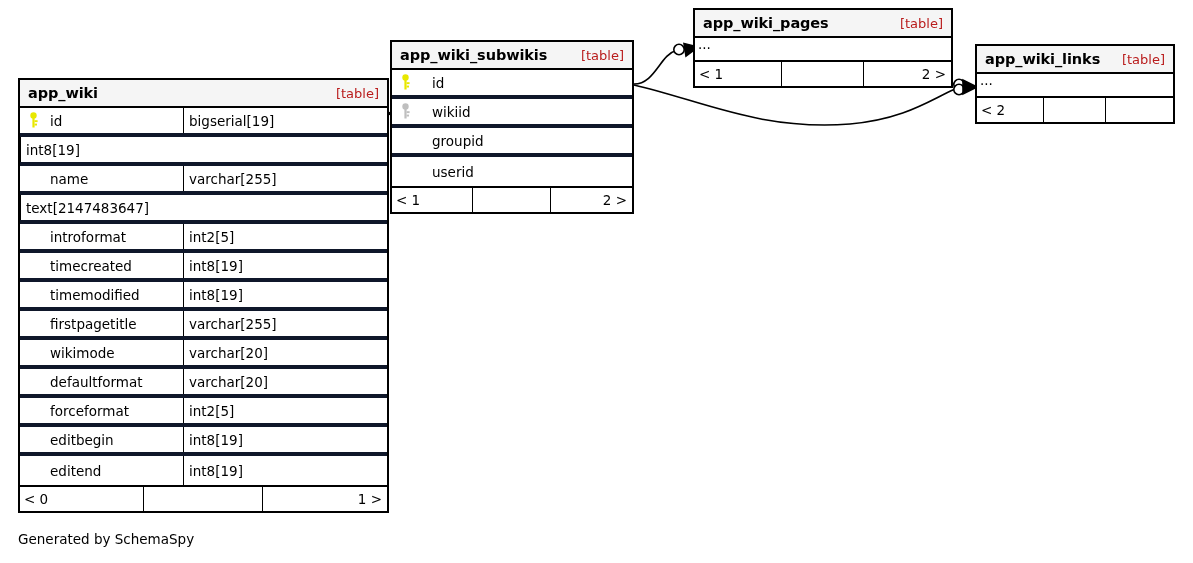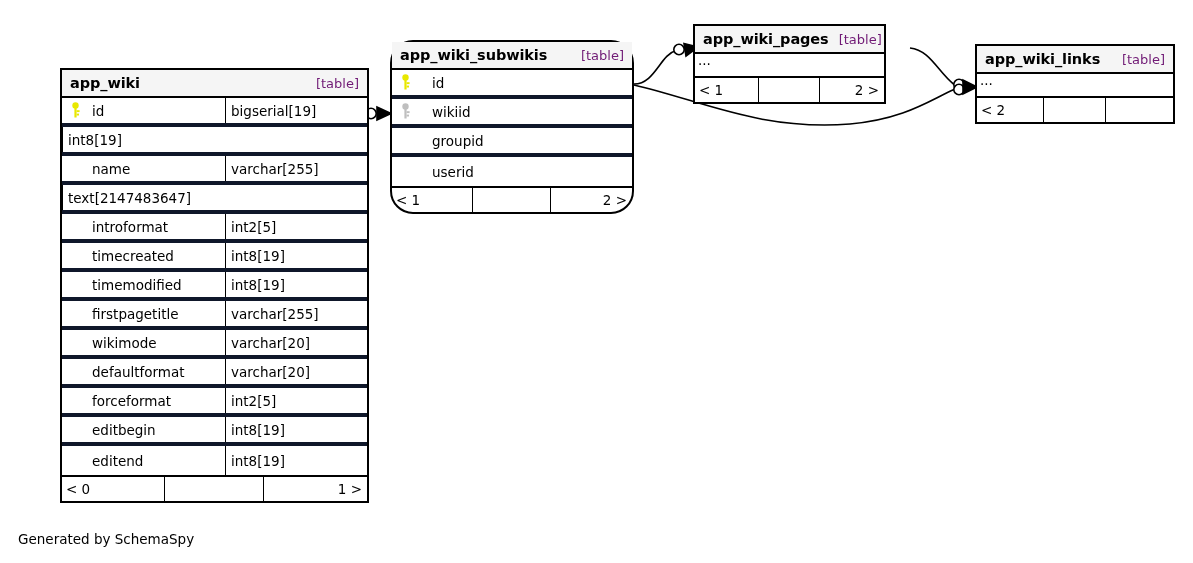--- a/index.html
+++ b/index.html
@@ -46,21 +46,21 @@
     white-space: nowrap;
   }
   .t-name {
     font-weight: bold;
     font-size: 14.5px;
     letter-spacing: -0.1px;
   }
   .t-tag {
     margin-left: auto;
     font-size: 13px;
-    color: #701a75;
+    color: #b91c1c;
     padding-left: 10px;
   }
 
   .t-rows {
     display: block;
   }
   .t-row {
     box-sizing: border-box;
     height: 29px;
     display: flex;
@@ -165,21 +165,21 @@
       <path d="M 698 47 L 684 43.5 L 686 56 Z"></path>
       <line x1="697" y1="40" x2="699" y2="55" stroke-linecap="round"></line>
 
       <circle cx="959" cy="84.5" r="5.2" fill="#ffffff"></circle>
       <circle cx="959" cy="89.5" r="5.2" fill="#ffffff"></circle>
       <path d="M 977 87 L 963 80 L 963 94 Z"></path>
       <line x1="977" y1="79" x2="977" y2="95" stroke-linecap="round"></line>
     </g>
   </svg>
 
-  <div class="table-box" style="left:18px; top:68px; width:309px;margin-left:42px;">
+  <div class="table-box" style="left:18px; top:78px; width:371px;">
     <div class="t-header">
       <span class="t-name">app_wiki</span>
       <span class="t-tag">[table]</span>
     </div>
     <div class="t-rows">
 
       <div class="t-row split">
         <div class="cell-name">
           <span class="keyslot">
             <svg width="11" height="17" viewBox="0 0 11 17">
@@ -283,21 +283,21 @@
       </div>
 
     </div>
     <div class="t-footer">
       <div class="f-cell f-left">&lt; 0</div>
       <div class="f-cell f-mid"></div>
       <div class="f-cell f-right">1 &gt;</div>
     </div>
   </div>
 
-  <div class="table-box" style="left:390px; top:40px; width:244px;border-radius:23px;">
+  <div class="table-box" style="left:390px; top:40px; width:244px;">
     <div class="t-header">
       <span class="t-name">app_wiki_subwikis</span>
       <span class="t-tag">[table]</span>
     </div>
     <div class="t-rows">
 
       <div class="t-row nosplit">
         <div class="cell-name">
           <span class="keyslot">
             <svg width="11" height="17" viewBox="0 0 11 17">
@@ -340,21 +340,21 @@
       </div>
 
     </div>
     <div class="t-footer">
       <div class="f-cell f-left">&lt; 1</div>
       <div class="f-cell f-mid"></div>
       <div class="f-cell f-right">2 &gt;</div>
     </div>
   </div>
 
-  <div class="table-box" style="left:693px; top:24px; width:193px;">
+  <div class="table-box" style="left:693px; top:8px; width:260px;">
     <div class="t-header">
       <span class="t-name">app_wiki_pages</span>
       <span class="t-tag">[table]</span>
     </div>
     <div class="ellipsis-row">...</div>
     <div class="t-footer">
       <div class="f-cell f-left">&lt; 1</div>
       <div class="f-cell f-mid"></div>
       <div class="f-cell f-right">2 &gt;</div>
     </div>

